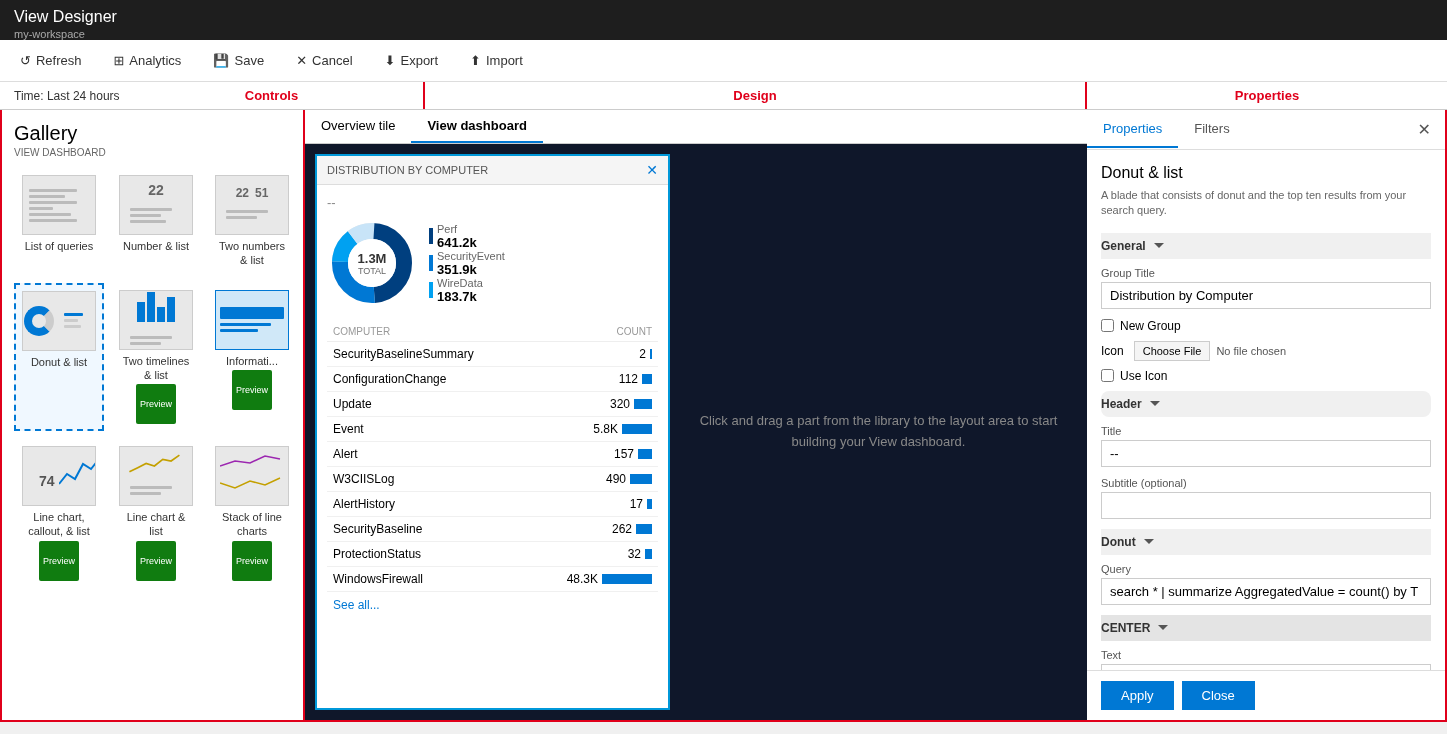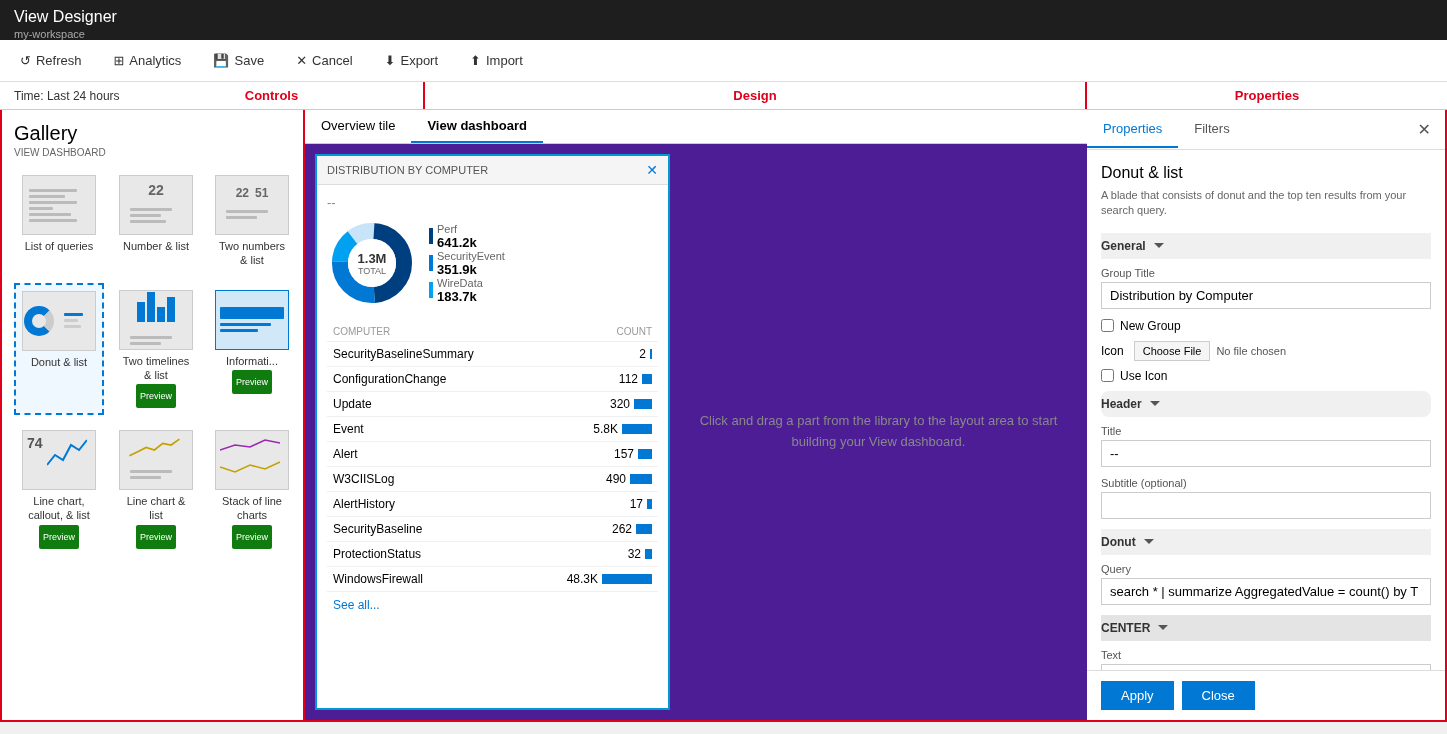--- a/index.html
+++ b/index.html
@@ -27,36 +27,36 @@
 
     
     .controls-panel { width: 305px; border-right: 2px solid #e0001b; background: #fff; overflow-y: auto; padding: 12px; }
     .gallery-title { font-size: 20px; font-weight: 300; margin-bottom: 2px; }
     .gallery-sub { font-size: 10px; color: #666; margin-bottom: 10px; }
     .gallery-grid { display: grid; grid-template-columns: repeat(3, 1fr); gap: 8px; }
     .gallery-item { display: flex; flex-direction: column; align-items: center; cursor: pointer; padding: 6px; border: 1px solid transparent; }
     .gallery-item.selected { border: 2px dashed #0078d4; background: #f0f8ff; }
     .gallery-thumb { width: 74px; height: 60px; background: #e8e8e8; border: 1px solid #ccc; display: flex; align-items: center; justify-content: center; position: relative; overflow: hidden; margin-bottom: 4px; }
     .gallery-label { font-size: 11px; text-align: center; color: #333; line-height: 1.3; }
-    .preview-badge { background: #107c10; color: white; font-size: 9px; padding: 7px 4px; border-radius: 2px; margin-top: 2px; }
+    .preview-badge { background: #107c10; color: white; font-size: 9px; padding: 15px 4px; border-radius: 2px; margin-top: 2px; }
 
     
     .thumb-lines { display: flex; flex-direction: column; gap: 3px; padding: 6px; width: 100%; }
     .thumb-line { height: 3px; background: #bbb; border-radius: 1px; }
     .thumb-line.w60 { width: 60%; }
     .thumb-line.w80 { width: 80%; }
     .thumb-line.w40 { width: 40%; }
     .thumb-line.w70 { width: 70%; }
     .thumb-number { font-size: 14px; font-weight: bold; color: #666; }
     .thumb-donut { width: 30px; height: 30px; border-radius: 50%; border: 8px solid #0078d4; border-right-color: #ccc; }
     .thumb-bar { display: flex; align-items: flex-end; gap: 2px; padding: 4px; height: 40px; }
     .thumb-bar-item { background: #0078d4; width: 8px; }
 
     
-    .design-panel { flex: 1; border-right: 2px solid #e0001b; background: #4c1d95; display: flex; flex-direction: column; }
+    .design-panel { flex: 1; border-right: 2px solid #e0001b; background: #0f172a; display: flex; flex-direction: column; }
     .design-tabs { display: flex; background: #fff; border-bottom: 1px solid #ccc; }
     .design-tab { padding: 8px 16px; cursor: pointer; font-size: 13px; border-bottom: 2px solid transparent; }
     .design-tab.active { border-bottom: 2px solid #0078d4; font-weight: 600; }
     .design-content { display: flex; flex: 1; gap: 0; padding: 10px; gap: 10px; }
 
     
     .widget-card { background: #fff; border: 2px solid #0098d9; width: 355px; flex-shrink: 0; position: relative; display: flex; flex-direction: column; }
     .widget-header { background: #f5f5f5; padding: 6px 10px; font-size: 11px; color: #555; text-transform: uppercase; display: flex; justify-content: space-between; align-items: center; border-bottom: 1px solid #ddd; }
     .widget-close { cursor: pointer; color: #0078d4; font-size: 14px; }
     .widget-body { padding: 10px; flex: 1; }
@@ -244,21 +244,21 @@
             <div class="thumb-line w80" style="background:#0078d4;margin-bottom:3px;"></div>
             <div class="thumb-line w60" style="background:#0078d4;"></div>
           </div>
         </div>
         <div class="gallery-label">Informati...</div>
         <div class="preview-badge">Preview</div>
       </div>
 
       <div class="gallery-item">
         <div class="gallery-thumb">
-          <div style="display:flex;align-items:flex-start;gap:4px;padding:4px;width:100%;height:100%;">
+          <div style="display:flex;align-items:flex-end;gap:4px;padding:16px;width:100%;height:100%;">
             <span style="font-size:14px;font-weight:bold;color:#555;">74</span>
             <svg width="40" height="35" viewBox="0 0 40 35" style="flex-shrink:0;">
               <polyline points="0,30 8,20 16,25 24,10 32,15 40,5" fill="none" stroke="#0078d4" stroke-width="2"></polyline>
             </svg>
           </div>
         </div>
         <div class="gallery-label">Line chart, callout, &amp; list</div>
         <div class="preview-badge">Preview</div>
       </div>
 

